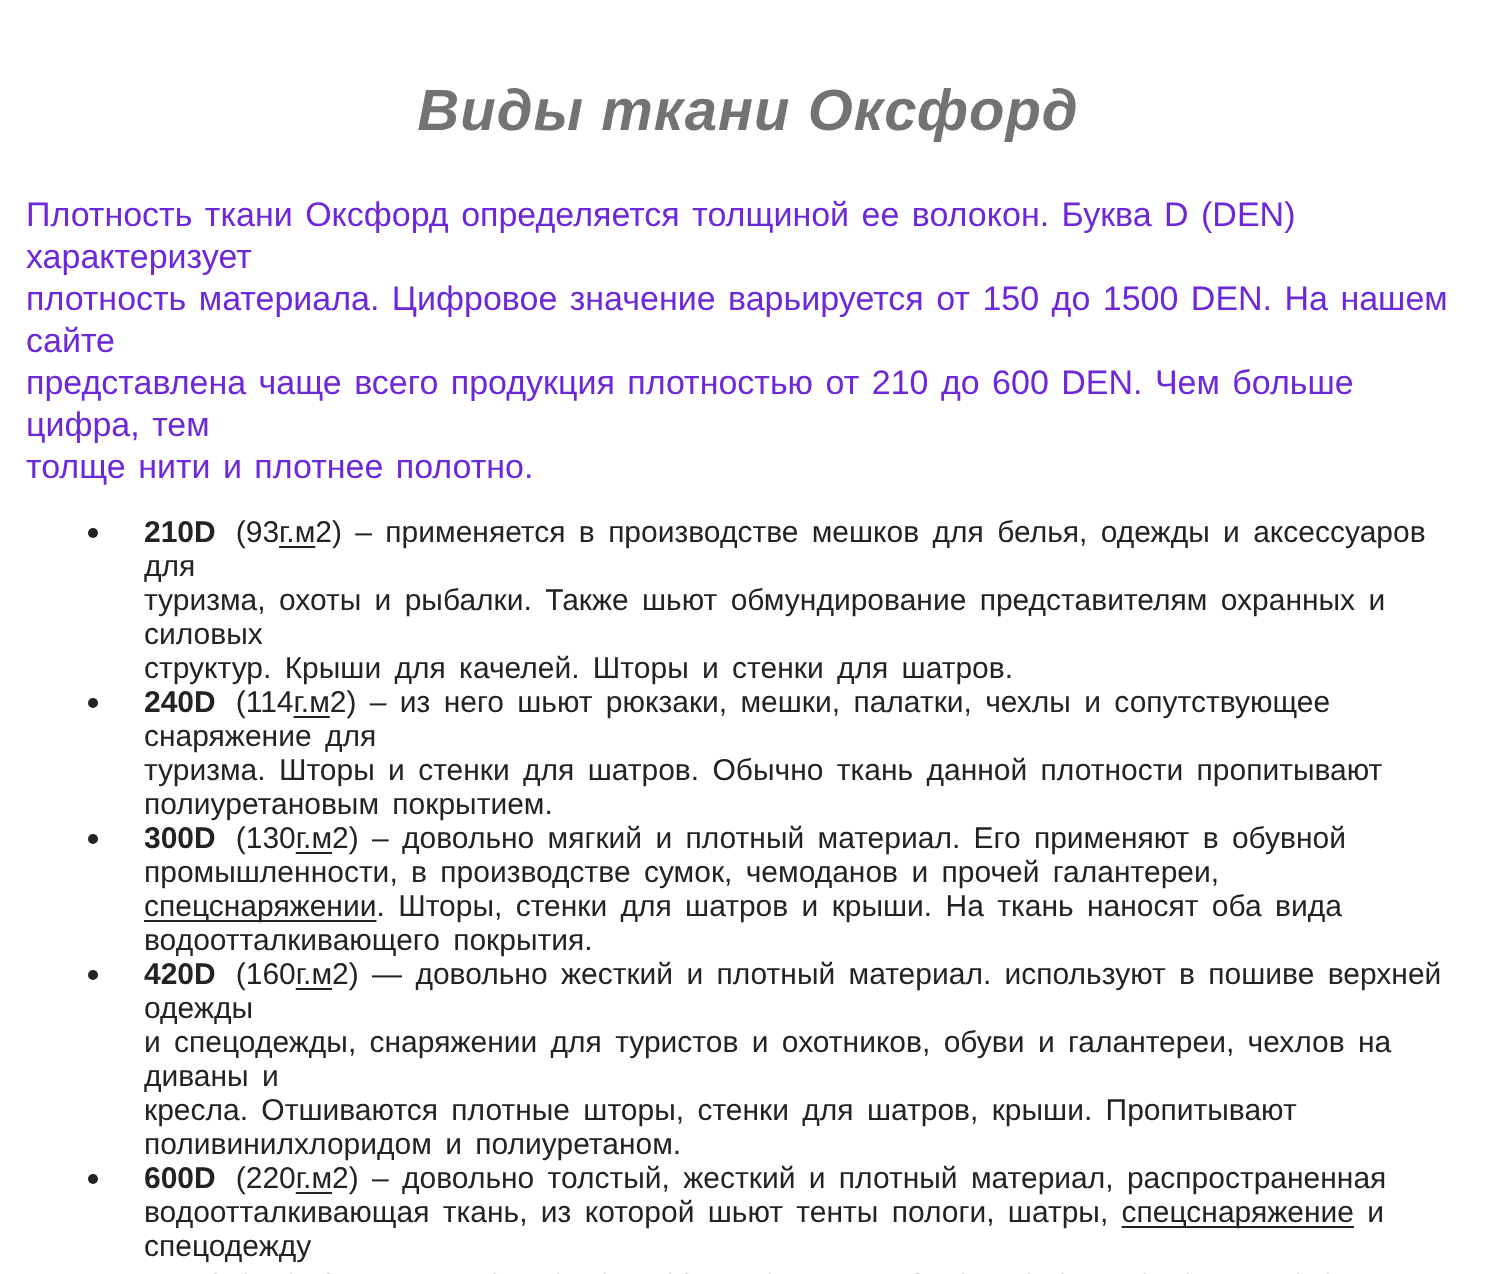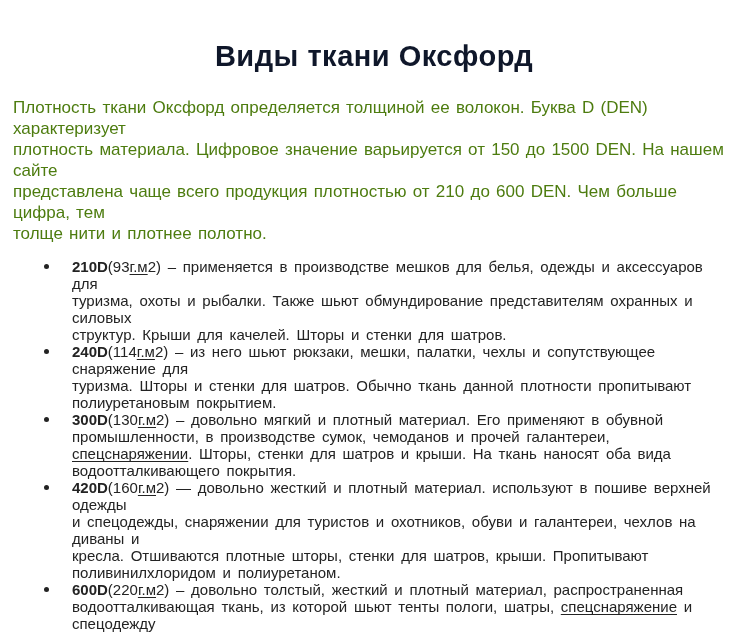--- a/index.html
+++ b/index.html
@@ -65,20 +65,21 @@
   }
   .item-text {
     flex: 1 1 auto;
     font-size: 15px;
     line-height: 17px;
     color: #232323;
     word-spacing: 2.5px;
   }
   .code {
     font-weight: bold;
+    margin-right: 10px;
   }
   .sq-red {
     text-decoration-line: underline;
     text-decoration-style: wavy;
     text-decoration-color: #d9534f;
     text-decoration-thickness: 1px;
     text-underline-offset: 2px;
     text-decoration-skip-ink: none;
     text-decoration: underline;
   }
@@ -89,22 +90,22 @@
     text-decoration-thickness: 1px;
     text-underline-offset: 2px;
     text-decoration-skip-ink: none;
     text-decoration: underline;
   }
 </style>
 </head>
 <body>
 
 <div class="page" style="background: rgb(255, 255, 255);">
-  <h1 class="title" style="color: #0f172a;">Виды ткани Оксфорд</h1>
-  <p class="intro" style="color: #4d7c0f;">Плотность ткани Оксфорд определяется толщиной ее волокон. Буква D (DEN) характеризует<br>плотность материала. Цифровое значение варьируется от 150 до 1500 DEN. На нашем сайте<br>представлена чаще всего продукция плотностью от 210 до 600 DEN. Чем больше цифра, тем<br>толще нити и плотнее полотно.</p>
+  <h1 class="title" style="color: #737373; font-style: italic;">Виды ткани Оксфорд</h1>
+  <p class="intro" style="color: #6d28d9;">Плотность ткани Оксфорд определяется толщиной ее волокон. Буква D (DEN) характеризует<br>плотность материала. Цифровое значение варьируется от 150 до 1500 DEN. На нашем сайте<br>представлена чаще всего продукция плотностью от 210 до 600 DEN. Чем больше цифра, тем<br>толще нити и плотнее полотно.</p>
   <ul class="list">
   <li class="item">
     <span class="marker"></span>
     <div class="item-text"><span class="code">210D</span><span class="item-body">(93<span class="sq-green">г.м</span>2) – применяется в производстве мешков для белья, одежды и аксессуаров для<br>туризма, охоты и рыбалки. Также шьют обмундирование представителям охранных и силовых<br>структур. Крыши для качелей. Шторы и стенки для шатров.</span></div>
   </li>
 
   <li class="item">
     <span class="marker"></span>
     <div class="item-text"><span class="code">240D</span><span class="item-body">(114<span class="sq-green">г.м</span>2) – из него шьют рюкзаки, мешки, палатки, чехлы и сопутствующее снаряжение для<br>туризма. Шторы и стенки для шатров. Обычно ткань данной плотности пропитывают<br>полиуретановым покрытием.</span></div>
   </li>

